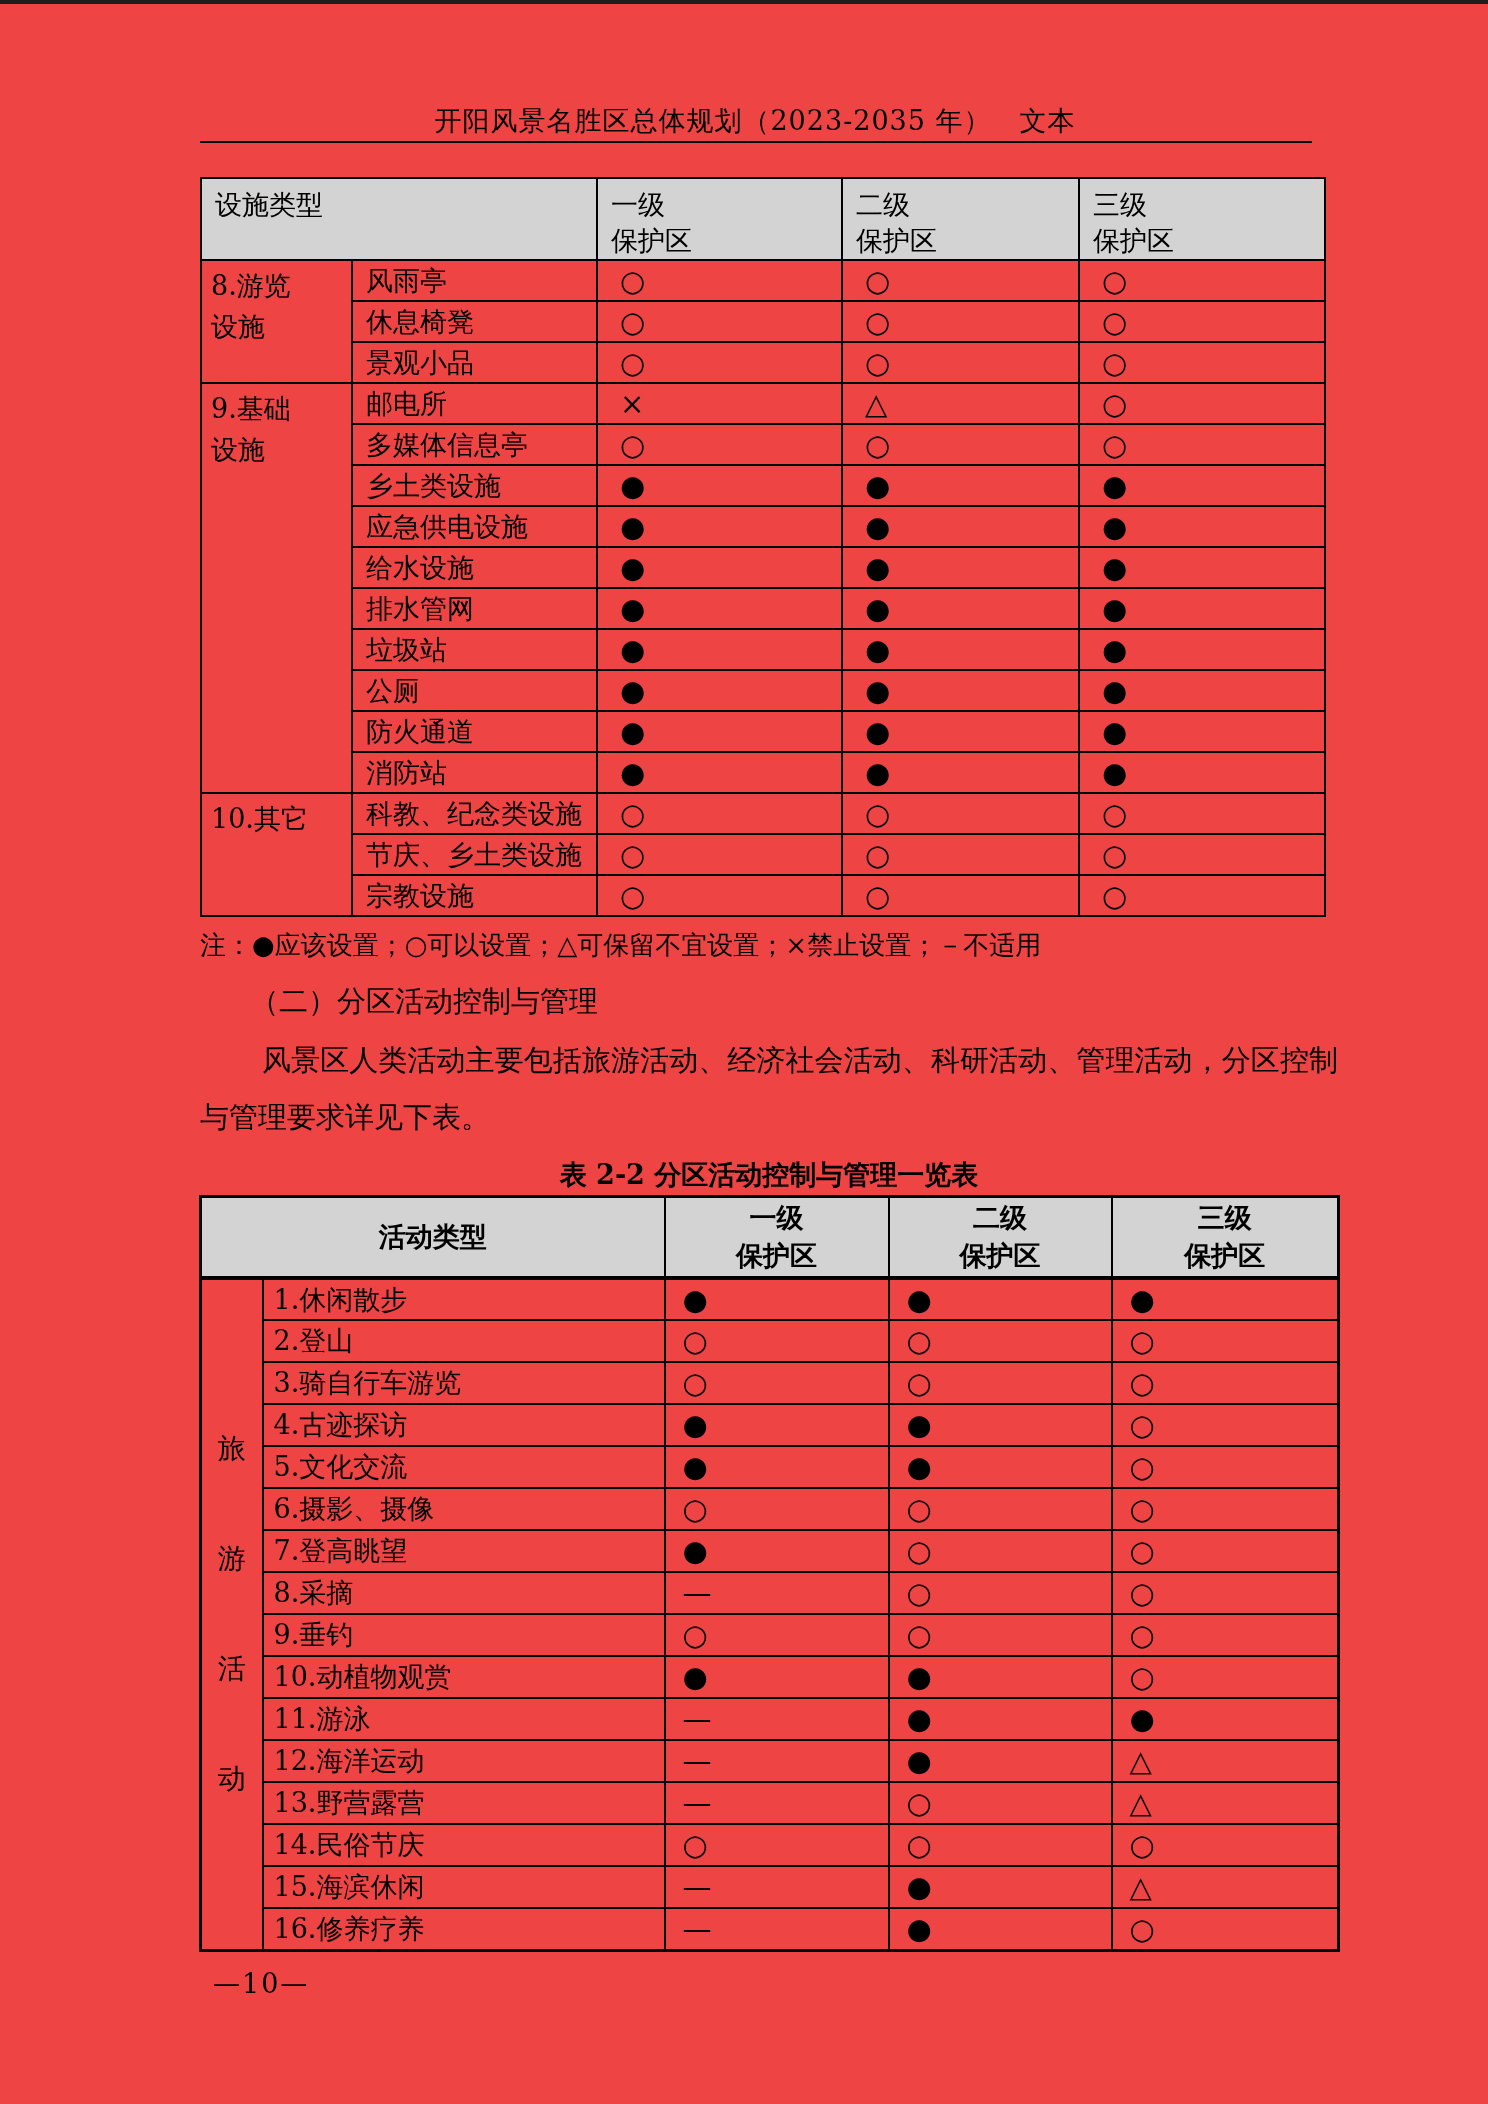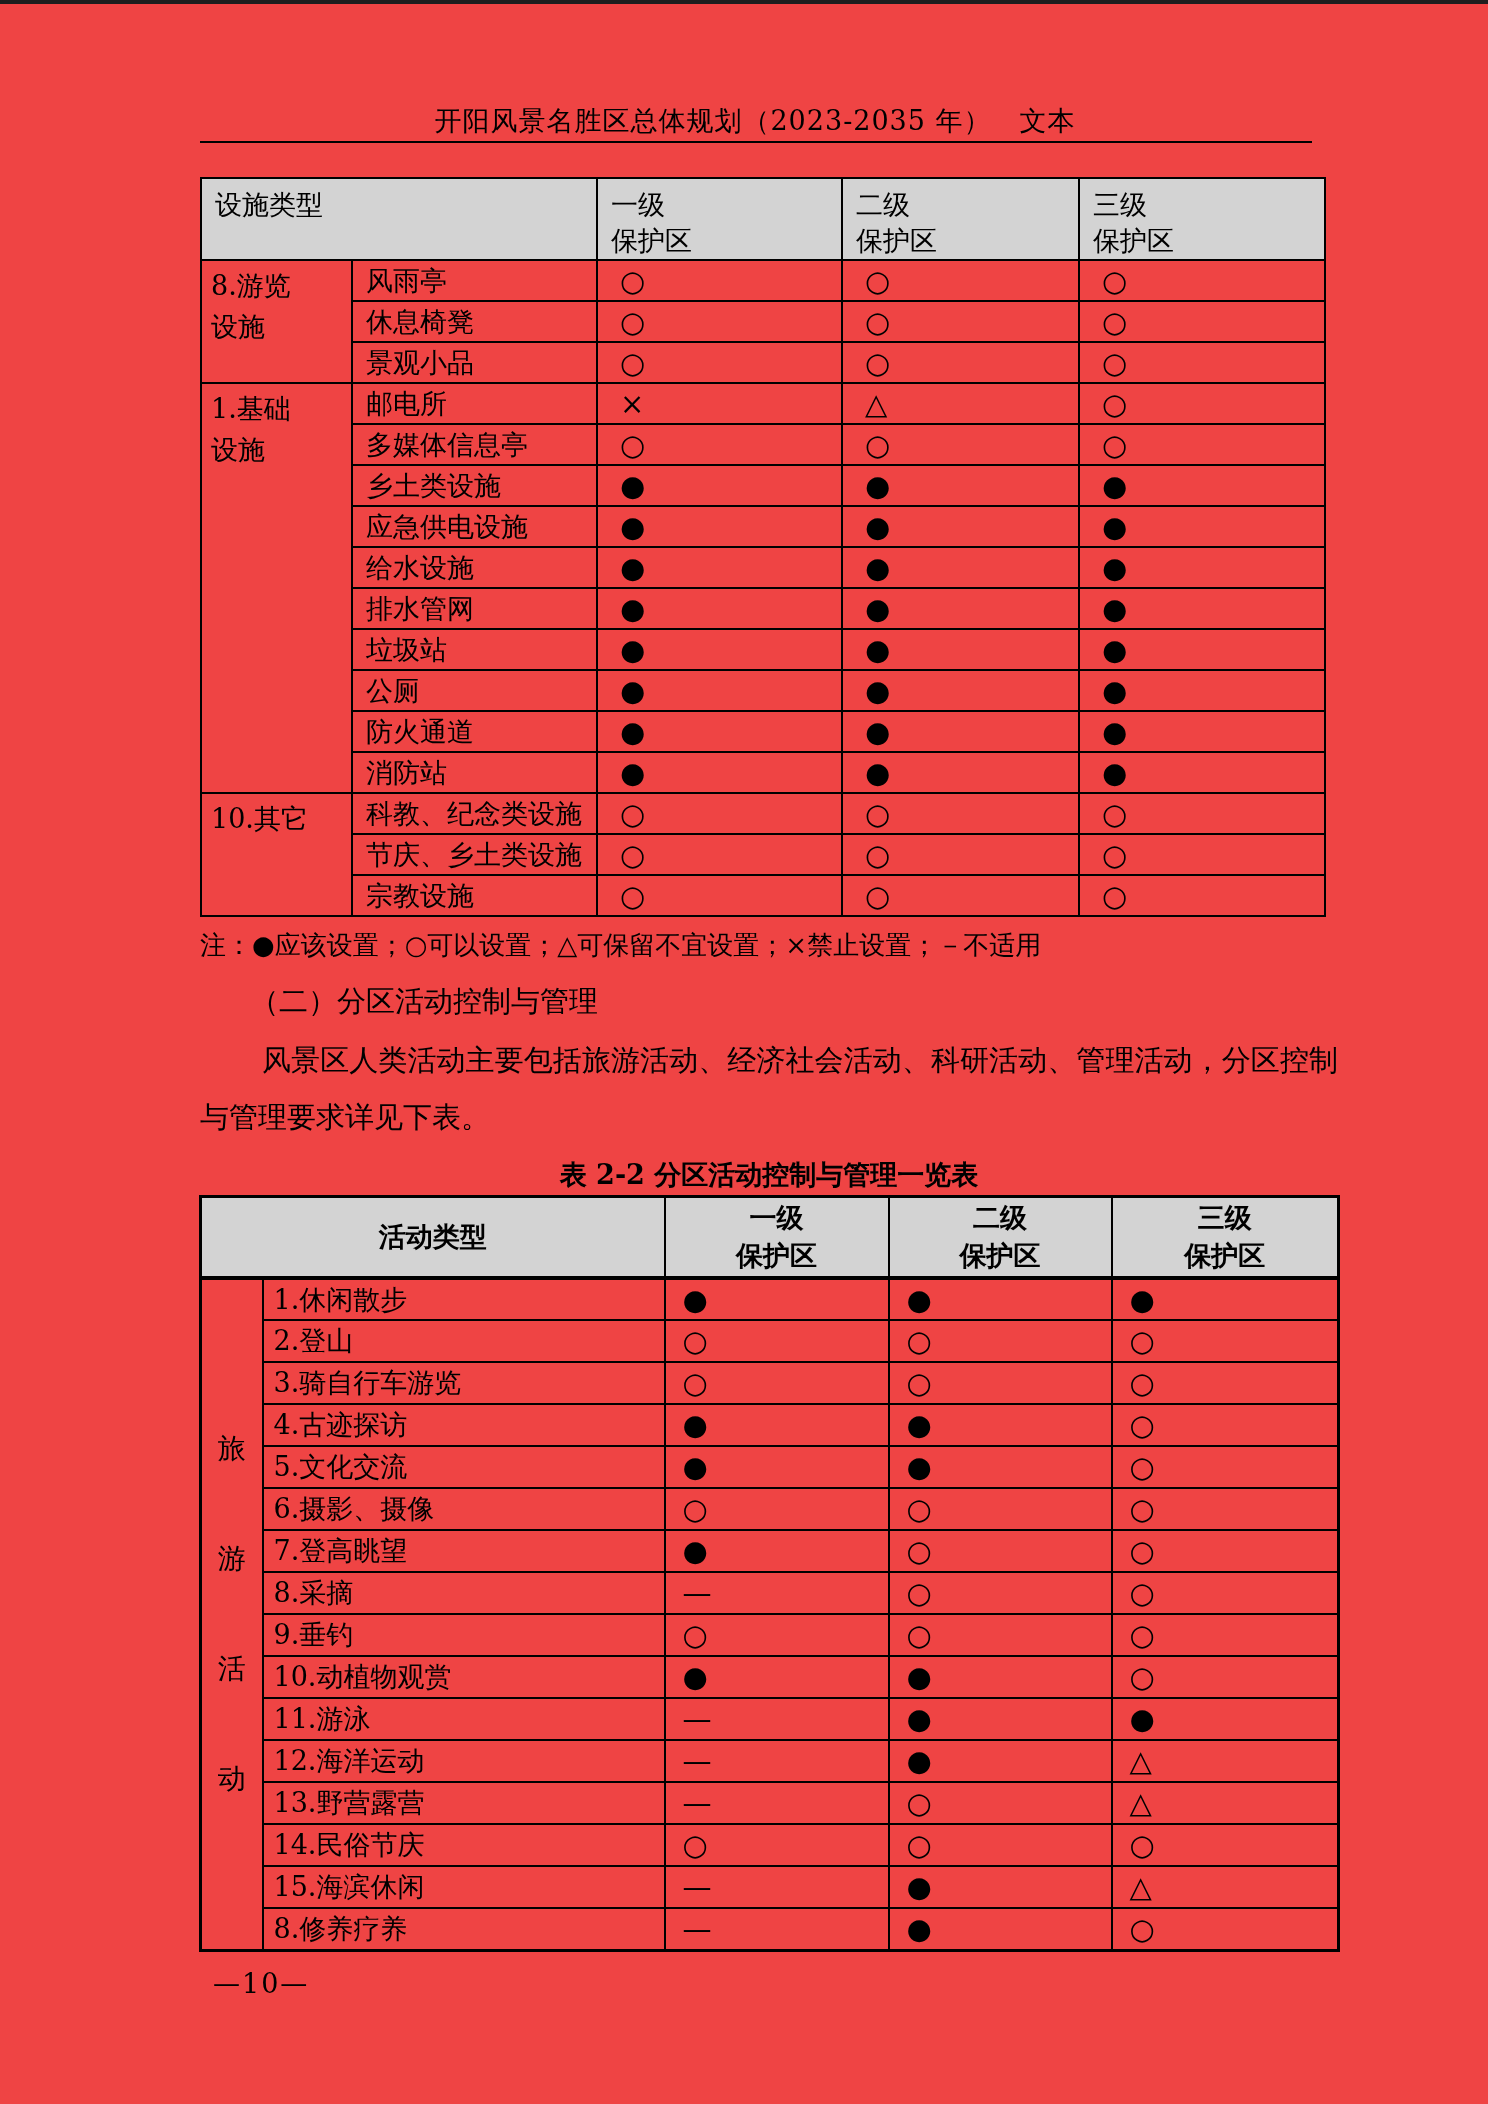--- a/index.html
+++ b/index.html
@@ -98,21 +98,21 @@
             <td class="sym">○</td>
             <td class="sym">○</td>
           </tr>
           <tr>
             <td class="item">景观小品</td>
             <td class="sym">○</td>
             <td class="sym">○</td>
             <td class="sym">○</td>
           </tr>
           <tr>
-            <td class="cat" rowspan="10">1.基础
+            <td class="cat" rowspan="10">9.基础
 设施</td>
             <td class="item">邮电所</td>
             <td class="sym">×</td>
             <td class="sym">△</td>
             <td class="sym">○</td>
           </tr>
           <tr>
             <td class="item">多媒体信息亭</td>
             <td class="sym">○</td>
             <td class="sym">○</td>
@@ -310,21 +310,21 @@
             <td class="sym">○</td>
             <td class="sym">○</td>
           </tr>
           <tr>
             <td class="name">15.海滨休闲</td>
             <td class="sym">—</td>
             <td class="sym">●</td>
             <td class="sym">△</td>
           </tr>
           <tr>
-            <td class="name">8.修养疗养</td>
+            <td class="name">16.修养疗养</td>
             <td class="sym">—</td>
             <td class="sym">●</td>
             <td class="sym">○</td>
           </tr>
         </tbody>
     </table>
   </div>
 
   <div class="page-footer">—10—</div>
 

